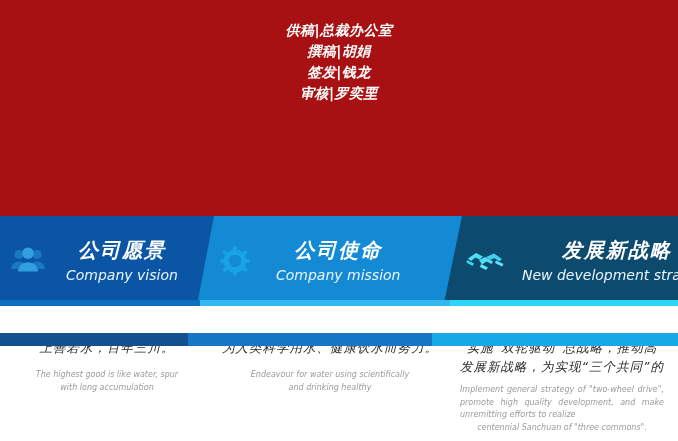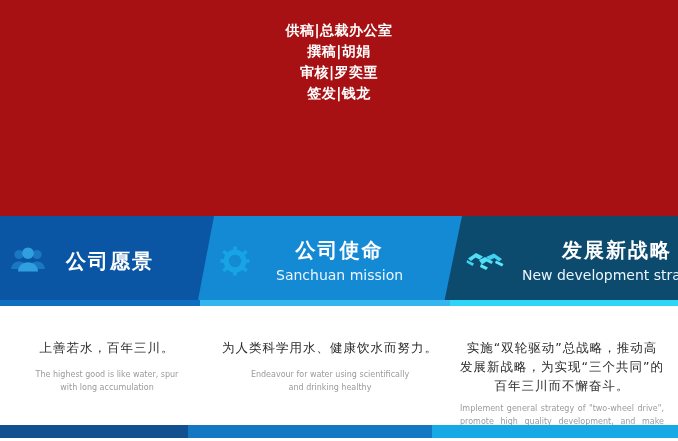--- a/index.html
+++ b/index.html
@@ -2,21 +2,21 @@
 <html><head>
 <meta charset="utf-8">
 <style>
   * { margin:0; padding:0; box-sizing:border-box; }
   html, body {
     width:678px; height:441px;
     background:#ffffff;
     font-family:"DejaVu Sans","Liberation Sans",sans-serif;
     overflow:hidden;
   }
-  .page { position:relative; width:678px; height:438px; background:#ffffff; }
+  .page { position:relative; width:678px; height:346px; background:#ffffff;font-style:italic; }
 
   
   .credits-band {
     position:absolute; left:0; top:0; width:678px; height:216px;
     background:#a81113;
     display:flex; flex-direction:column;
     align-items:center; justify-content:flex-start;
     padding-top:20px;
   }
   .credit-line {
@@ -122,40 +122,41 @@
   .f-c { flex:1; background:#17a9e6; }
 </style>
 </head>
 <body>
 
 <div class="page">
 
   <div class="credits-band">
     <div class="credit-line">供稿|总裁办公室</div>
     <div class="credit-line">撰稿|胡娟</div>
+    <div class="credit-line">签发|钱龙</div>
     <div class="credit-line">审核|罗奕垔</div>
-    <div class="credit-line">签发|钱龙</div>
   </div>
 
   <div class="banner">
 
     <div class="panel panel-1">
       <div class="p1-inner panel" style="position:static;display:flex;align-items:center;">
         <span class="panel-icon">
           <svg width="36" height="30" viewBox="0 0 36 30">
             <circle cx="9" cy="8.5" r="4.6" fill="#1a78c2"></circle>
             <path d="M1.2 23c0-4.6 3.5-7.6 7.8-7.6s7.8 3 7.8 7.6z" fill="#1a78c2"></path>
             <circle cx="27" cy="8.5" r="4.6" fill="#1a78c2"></circle>
             <path d="M19.2 23c0-4.6 3.5-7.6 7.8-7.6s7.8 3 7.8 7.6z" fill="#1a78c2"></path>
             <circle cx="18" cy="7.2" r="5.8" fill="#2f9fe0"></circle>
             <path d="M8 25.5c0-5.6 4.5-9.3 10-9.3s10 3.7 10 9.3z" fill="#2f9fe0"></path>
           </svg>
         </span>
         <span class="panel-text">
           <span class="panel-title-cn">公司愿景</span>
+          <span class="panel-title-en">Company vision</span>
         </span>
       </div>
     </div>
 
     <div class="panel panel-2">
       <div class="p2-inner panel" style="position:static;display:flex;align-items:center;">
         <span class="panel-icon">
           <svg width="30" height="30" viewBox="0 0 30 30">
             <g fill="#18a3e4">
               <circle cx="15" cy="15" r="11.5"></circle>
@@ -168,21 +169,21 @@
                 <rect x="23" y="20.8" width="3.6" height="5" transform="rotate(-45 24.8 23.3)"></rect>
                 <rect x="23" y="4.2" width="3.6" height="5" transform="rotate(45 24.8 6.7)"></rect>
                 <rect x="3.4" y="20.8" width="3.6" height="5" transform="rotate(45 5.2 23.3)"></rect>
               </g>
             </g>
             <circle cx="15" cy="15" r="6.2" fill="#1489d4"></circle>
           </svg>
         </span>
         <span class="panel-text">
           <span class="panel-title-cn">公司使命</span>
-          <span class="panel-title-en">Sanchuan mission</span>
+          <span class="panel-title-en">Company mission</span>
         </span>
       </div>
     </div>
 
     <div class="panel panel-3">
       <div class="p3-inner panel" style="position:static;display:flex;align-items:center;">
         <span class="panel-icon">
           <svg width="38" height="28" viewBox="0 0 38 28">
             <g fill="#4fe0f5">
               <path d="M2 11.5 L10 6 L17 9.5 L13.5 12.5 L9.5 10.5 L5 14 Z"></path>
@@ -216,21 +217,20 @@
     </div>
 
     <div class="col col-2">
       <div class="col-cn">为人类科学用水、健康饮水而努力。</div>
       <div class="col-en">Endeavour for water using scientifically and drinking healthy</div>
     </div>
 
     <div class="col col-3">
       <div class="col-cn">实施“双轮驱动”总战略，推动高</div>
       <div class="col-cn">发展新战略，为实现“三个共同”的</div>
-      <div class="col-cn">百年三川而不懈奋斗。</div>
       <div class="col-en">
         <span>Implement general strategy of "two-wheel drive", promote high quality development, and make unremitting efforts to realize</span>
         <span class="last">centennial Sanchuan of "three commons".</span>
       </div>
     </div>
   </div>
 
   <div class="footer">
     <div class="f-a"></div>
     <div class="f-b"></div>

